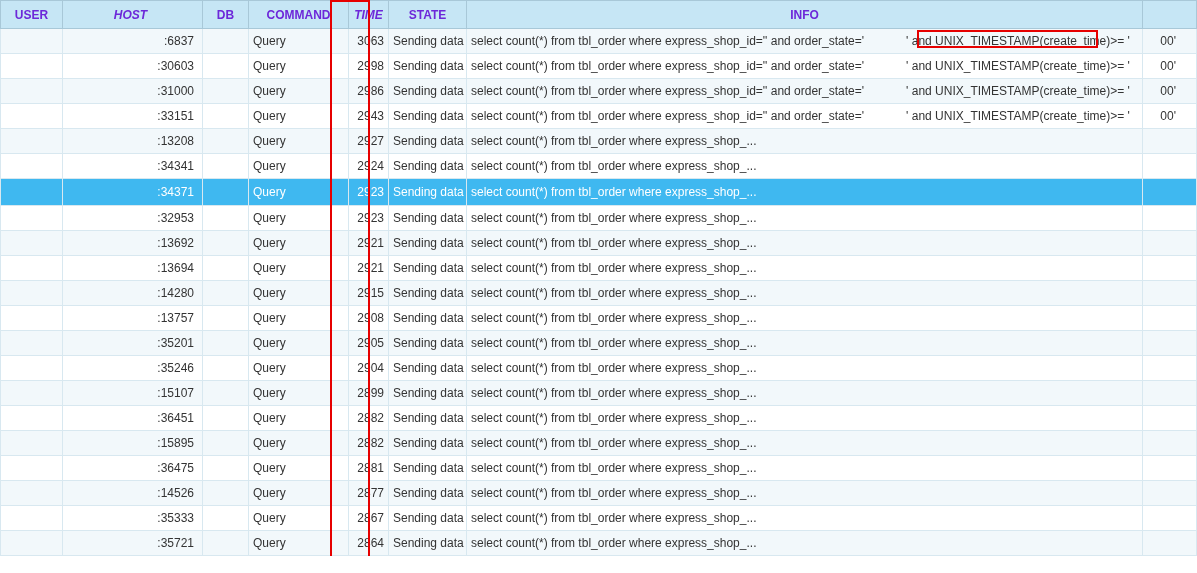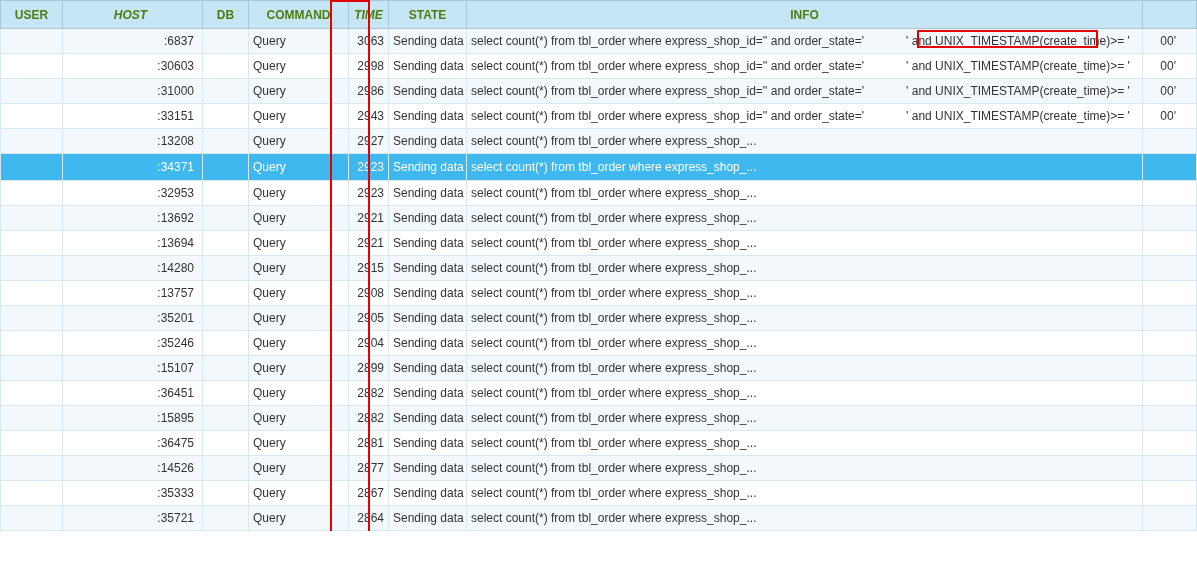--- a/index.html
+++ b/index.html
@@ -11,21 +11,21 @@
     background: #fff;
     width: 1197px;
   }
   table {
     border-collapse: collapse;
     width: 100%;
     table-layout: fixed;
   }
   th {
     background: #c6e6f5;
-    color: #4d7c0f;
+    color: #6d28d9;
     font-weight: bold;
     text-align: center;
     padding: 6px 4px;
     border: 1px solid #a8c8d8;
     font-size: 12px;
     height: 28px;
   }
   td {
     padding: 5px 4px;
     border: 1px solid #d8e8f0;
@@ -124,20 +124,30 @@
         <tr class="even">
           <td class="col-user"></td>
           <td class="col-host">:13208</td>
           <td class="col-db"></td>
           <td class="col-cmd">Query</td>
           <td class="col-time">2927</td>
           <td class="col-state">Sending data</td>
           <td class="col-info">select count(*) from tbl_order where express_shop_...</td>
           <td class="col-tail"></td>
         </tr>
+        <tr class="odd">
+          <td class="col-user"></td>
+          <td class="col-host">:34341</td>
+          <td class="col-db"></td>
+          <td class="col-cmd">Query</td>
+          <td class="col-time">2924</td>
+          <td class="col-state">Sending data</td>
+          <td class="col-info">select count(*) from tbl_order where express_shop_...</td>
+          <td class="col-tail"></td>
+        </tr>
         <tr class="sel">
           <td class="col-user"><span class="sel-marker"></span></td>
           <td class="col-host">:34371</td>
           <td class="col-db"></td>
           <td class="col-cmd">Query</td>
           <td class="col-time">2923</td>
           <td class="col-state">Sending data</td>
           <td class="col-info">select count(*) from tbl_order where express_shop_...</td>
           <td class="col-tail"></td>
         </tr>

